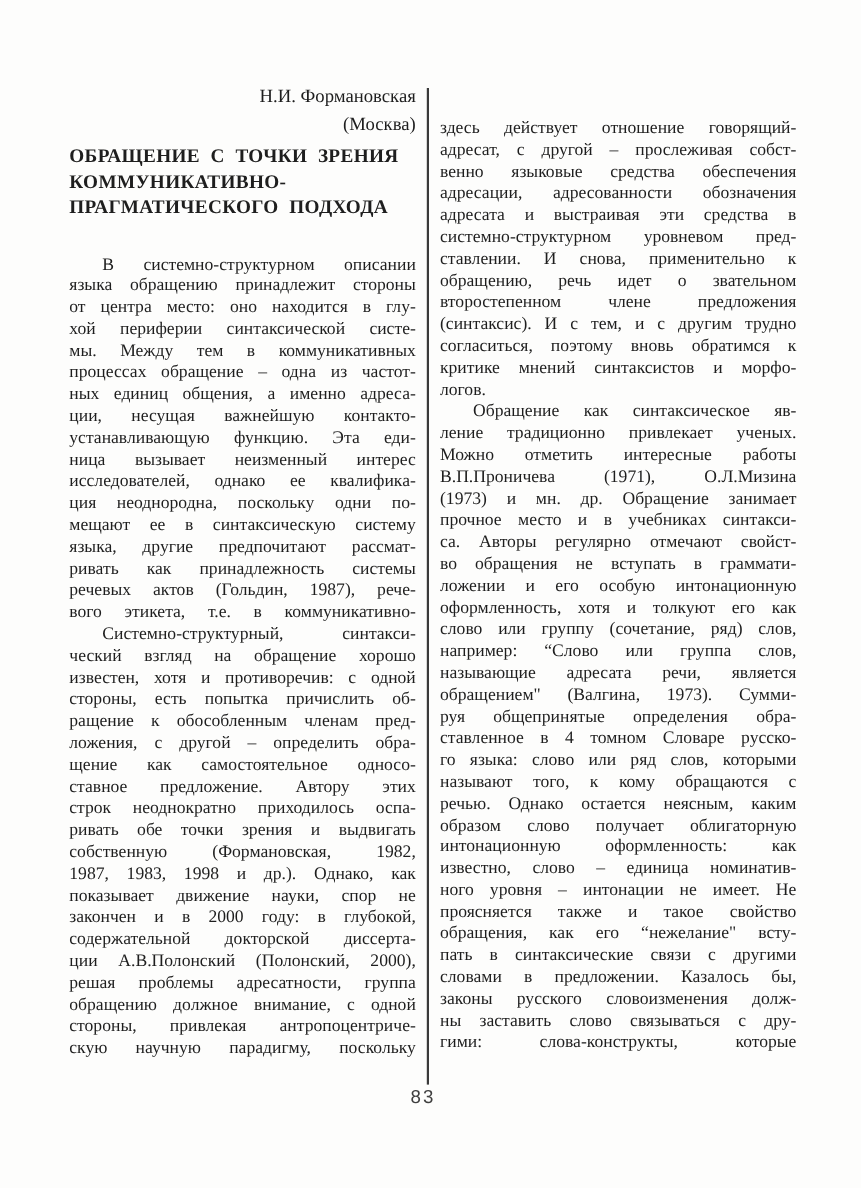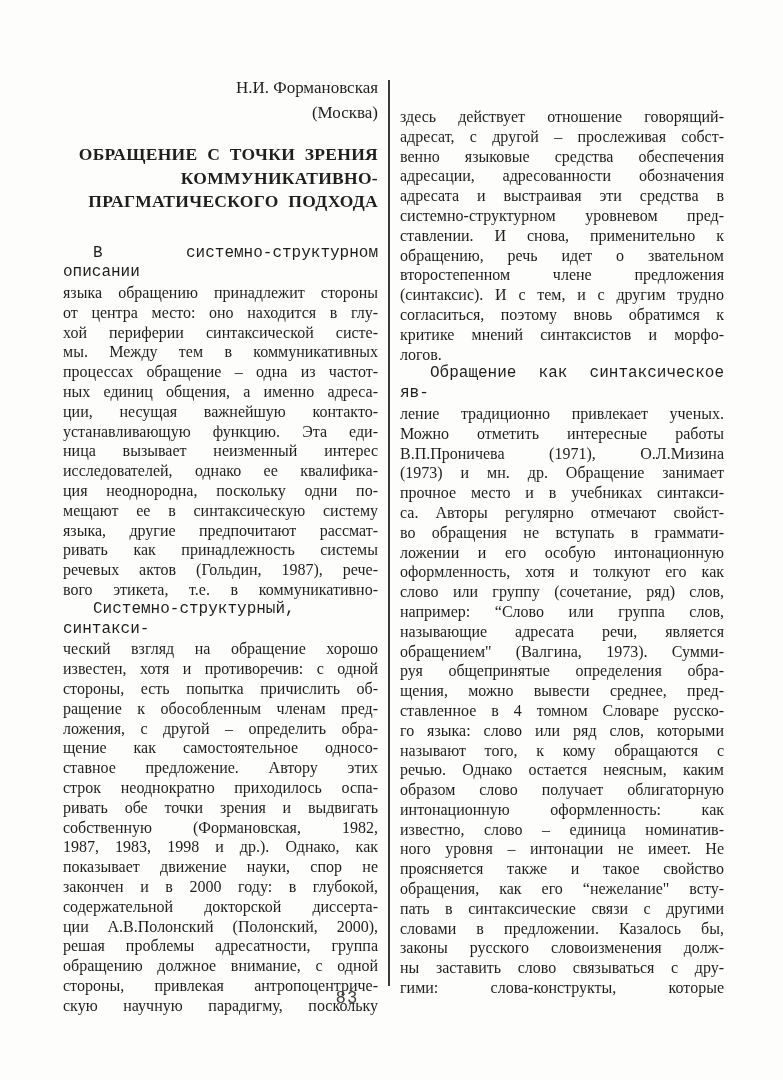--- a/index.html
+++ b/index.html
@@ -28,58 +28,57 @@
     left: 400px;
     top: 77px;
     width: 324px;
   }
   .byline {
     text-align: right;
     font-size: 17px;
     line-height: 25px;
   }
   .title {
-    margin: 18px 0 0 0;
-    text-align: right;
+    margin: 5px 0 0 0;
+    text-align: left;
     font-size: 17.5px;
     font-weight: bold;
     line-height: 23.5px;
     word-spacing: 5px;
     letter-spacing: 0.3px;
   }
   .body-text {
     margin-top: 30px;
     font-size: 16px;
     line-height: 19.8px;
   }
   .line {
     text-align: justify;
     text-align-last: justify;
   }
   .line.flush {
     text-align-last: left;
   }
   .line.indent {
     text-indent: 30px;
-    font-family: Liberation Mono, monospace;
   }
   .divider {
     position: absolute;
     left: 388px;
     top: 80px;
     width: 2px;
     height: 906px;
     background: #3a3a3a;
   }
   .page-number {
     position: absolute;
     left: 336px;
     top: 988px;
     width: 60px;
-    text-align: left;
+    text-align: right;
     font-family: "Liberation Sans", "DejaVu Sans", sans-serif;
     font-size: 17px;
     color: #3f3f3f;
     letter-spacing: 2px;
   }
 </style>
 </head>
 <body>
 
 <div class="page">
@@ -158,21 +157,20 @@
         <div class="line">прочное место и в учебниках синтакси-</div>
         <div class="line">са. Авторы регулярно отмечают свойст-</div>
         <div class="line">во обращения не вступать в граммати-</div>
         <div class="line">ложении и его особую интонационную</div>
         <div class="line">оформленность, хотя и толкуют его как</div>
         <div class="line">слово или группу (сочетание, ряд) слов,</div>
         <div class="line">например: “Слово или группа слов,</div>
         <div class="line">называющие адресата речи, является</div>
         <div class="line">обращением" (Валгина, 1973). Сумми-</div>
         <div class="line">руя общепринятые определения обра-</div>
-        <div class="line">щения, можно вывести среднее, пред-</div>
         <div class="line">ставленное в 4 томном Словаре русско-</div>
         <div class="line">го языка: слово или ряд слов, которыми</div>
         <div class="line">называют того, к кому обращаются с</div>
         <div class="line">речью. Однако остается неясным, каким</div>
         <div class="line">образом слово получает облигаторную</div>
         <div class="line">интонационную оформленность: как</div>
         <div class="line">известно, слово – единица номинатив-</div>
         <div class="line">ного уровня – интонации не имеет. Не</div>
         <div class="line">проясняется также и такое свойство</div>
         <div class="line">обращения, как его “нежелание" всту-</div>

